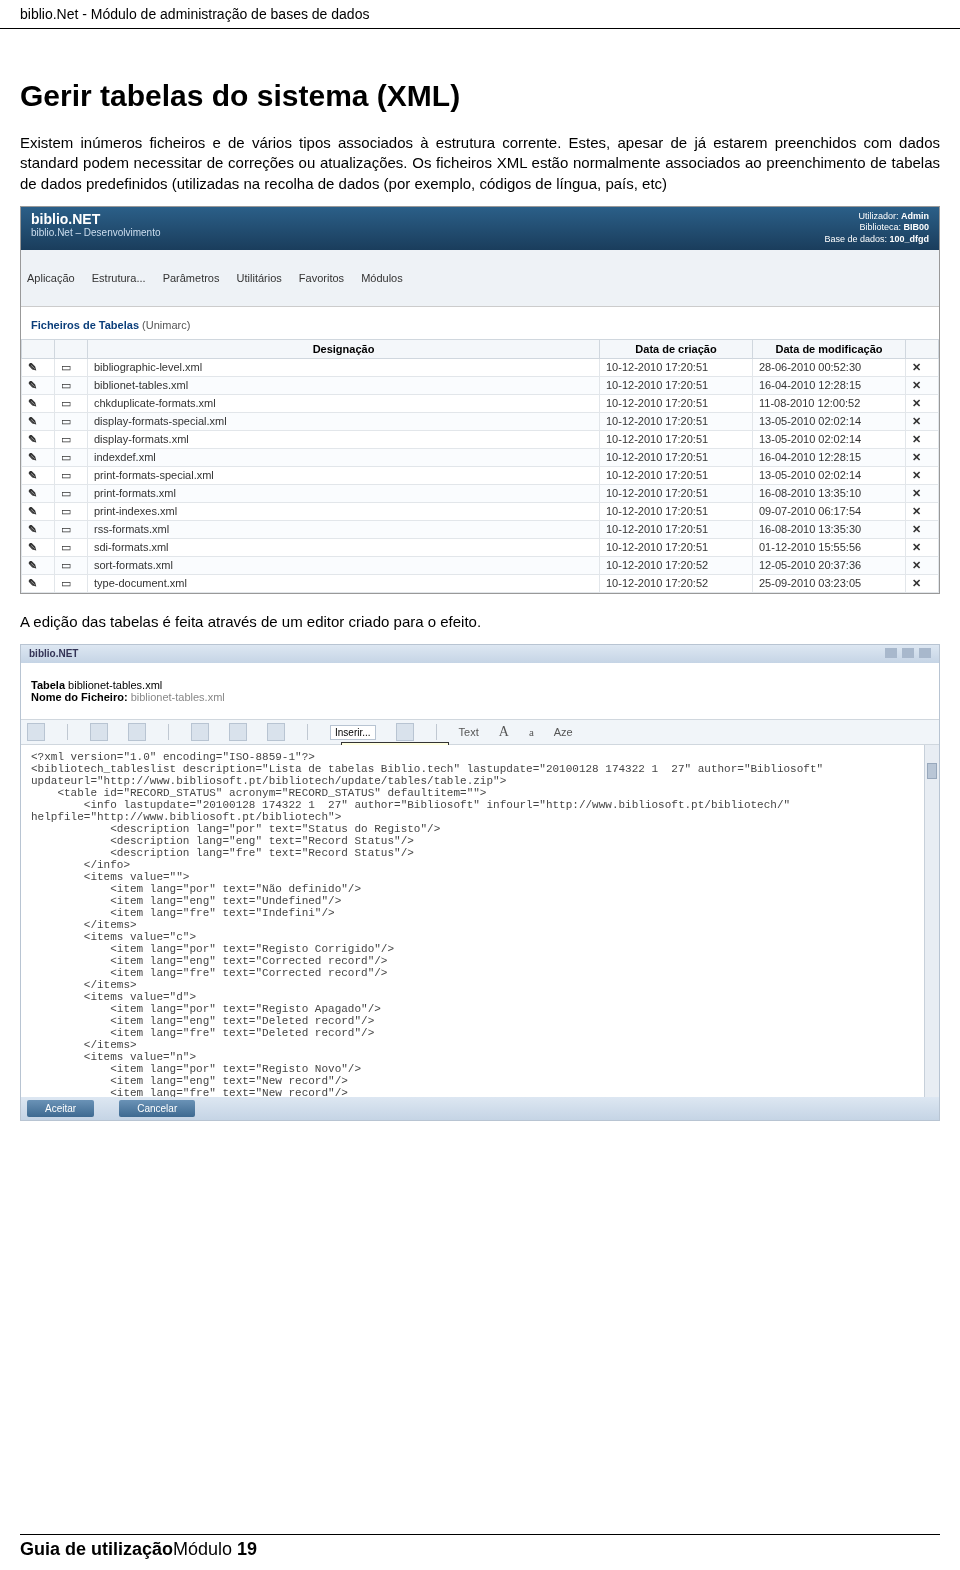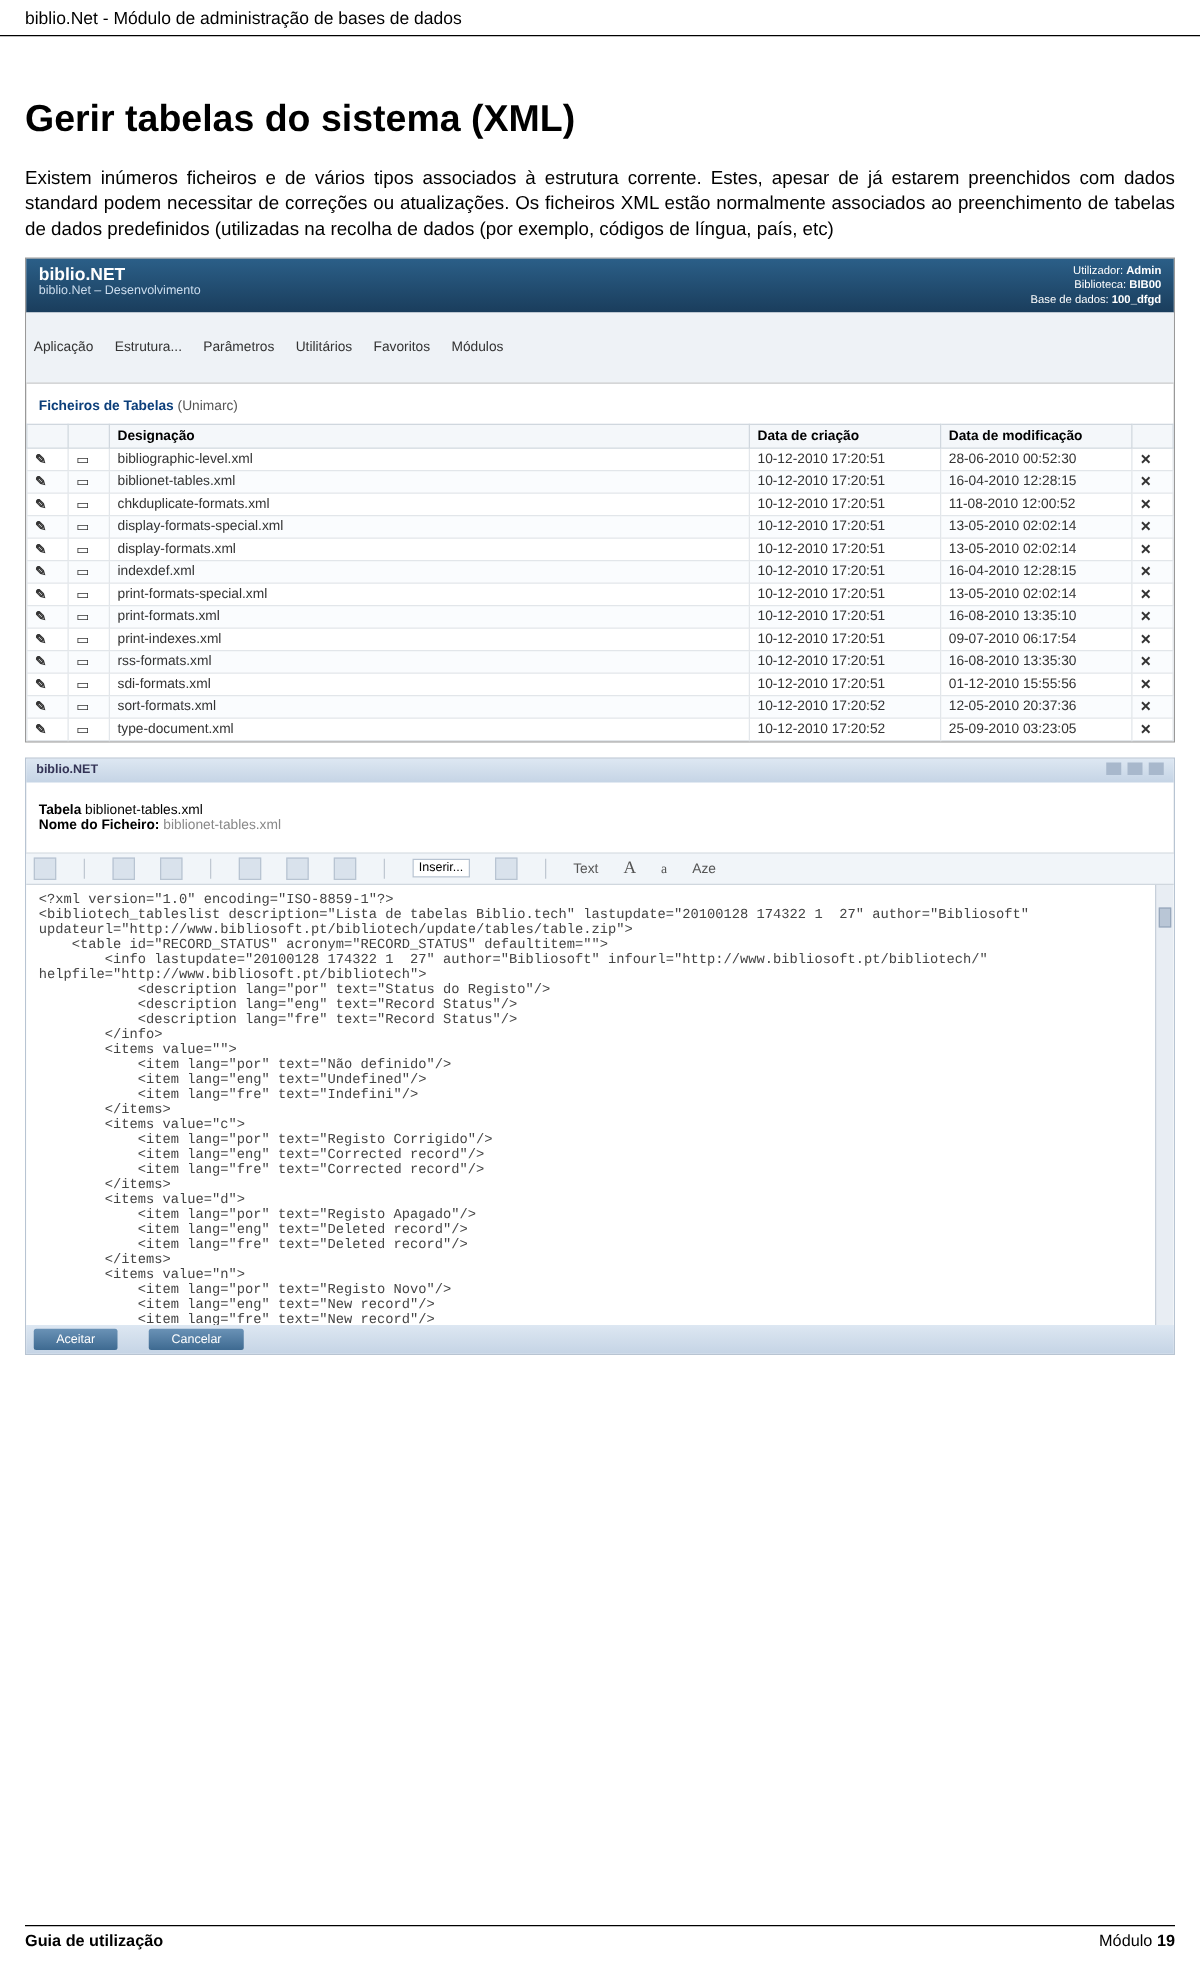--- a/index.html
+++ b/index.html
@@ -16,21 +16,21 @@
 .app-top-left .sub{font-size:10px;color:#cde}
 .app-top-right{font-size:9px;text-align:right;line-height:1.3}
 .app-top-right .v{font-weight:bold;color:#fff}
 .app-menu{background:#eef2f6;border-bottom:1px solid #ccc;padding:22px 6px}
 .app-menu span{margin-right:14px;color:#333;font-size:11px}
 .section-title{color:#0b3e7a;font-weight:bold;padding:12px 10px 8px 10px}
 .section-title .st-sub{color:#555;font-weight:normal;font-size:11px}
 .tab-bar{padding:0 6px}
 .tab-btn{display:inline-block;background:linear-gradient(#6a92b6,#3e6a91);color:#fff;font-size:10px;padding:3px 16px;border-radius:2px 2px 0 0;margin-right:2px}
 .grid{width:100%;border-collapse:collapse}
-.grid th{background:#f4f7fa;border:1px solid #d0d7de;padding:3px 6px;text-align:left;font-weight:bold;font-size:11px}
+.grid th{background:#f4f7fa;border:1px solid #d0d7de;padding:3px 6px;text-align:center;font-weight:bold;font-size:11px}
 .grid td{border:1px solid #e2e6ea;padding:2px 6px;font-size:11px;color:#333;white-space:nowrap}
 .grid tr:nth-child(even) td{background:#fafcfe}
 .icon-edit{color:#c79a00;font-weight:bold}
 .icon-open{color:#6a92b6}
 .icon-del{color:#c33;font-weight:bold}
 .tooltip{position:absolute;background:#ffffe1;border:1px solid #333;padding:1px 4px;font-size:10px;left:320px;top:535px}
 
 
 .editor{border:1px solid #b8c4d2;font-size:11px;margin-top:12px}
 .editor-titlebar{background:linear-gradient(#dde7f2,#c5d4e5);padding:3px 8px;display:flex;justify-content:space-between}
@@ -43,21 +43,21 @@
 .tb-ico{width:16px;height:16px;background:#d9e2ec;border:1px solid #b8c4d2;display:inline-block}
 .tb-sep{width:1px;height:16px;background:#c0c8d2;display:inline-block;margin:0 2px}
 .tb-dd{font-size:10px;padding:1px 4px;border:1px solid #b8c4d2;background:#fff}
 .tb-txt{font-size:11px;color:#555}
 .editor-body{background:#fff;padding:6px 10px;font-family:"Courier New",monospace;font-size:11px;color:#444;height:340px;overflow:hidden;white-space:pre;position:relative}
 .editor-body .scroll{position:absolute;right:0;top:0;bottom:0;width:14px;background:#e8edf3;border-left:1px solid #c7d0da}
 .editor-body .scroll .thumb{position:absolute;top:18px;left:2px;right:2px;height:14px;background:#b9c6d6;border:1px solid #98a8bc}
 .editor-foot{background:linear-gradient(#dde7f2,#c5d4e5);padding:3px 6px}
 .editor-foot .btn{display:inline-block;background:linear-gradient(#6a92b6,#3e6a91);color:#fff;font-size:10px;padding:3px 18px;margin-right:22px;border-radius:2px}
 
-.page-footer{position:absolute;bottom:10px;left:20px;right:20px;border-top:1px solid #000;padding-top:4px;display:flex;justify-content:space-between;font-size:13px}
+.page-footer{position:absolute;bottom:10px;left:20px;right:20px;border-top:1px solid #000;padding-top:4px;display:flex;justify-content:flex-start;font-size:18px}
 .page-footer .gl{font-weight:bold}
 </style>
 </head>
 <body>
 <div class="page">
 
 <div class="doc-header">biblio.Net - Módulo de administração de bases de dados</div>
 
 <div class="content">
   <h1 class="main-title">Gerir tabelas do sistema (XML)</h1>
@@ -200,20 +200,21 @@
               <td>type-document.xml</td>
               <td>10-12-2010 17:20:52</td>
               <td>25-09-2010 03:23:05</td>
               <td class="icon-del">✕</td>
             </tr>
           </tbody>
     </table>
     <div class="tooltip">bibliographic-level.xml</div>
   </div>
 
+  <p class="body-text" style="margin-top:18px">A edição das tabelas é feita através de um editor criado para o efeito.</p>
 
   <div class="editor">
     <div class="editor-titlebar">
       <span class="brand">biblio.NET</span>
       <span class="winbtns">
         <span></span>
         <span></span>
         <span></span>
       </span>
     </div>

